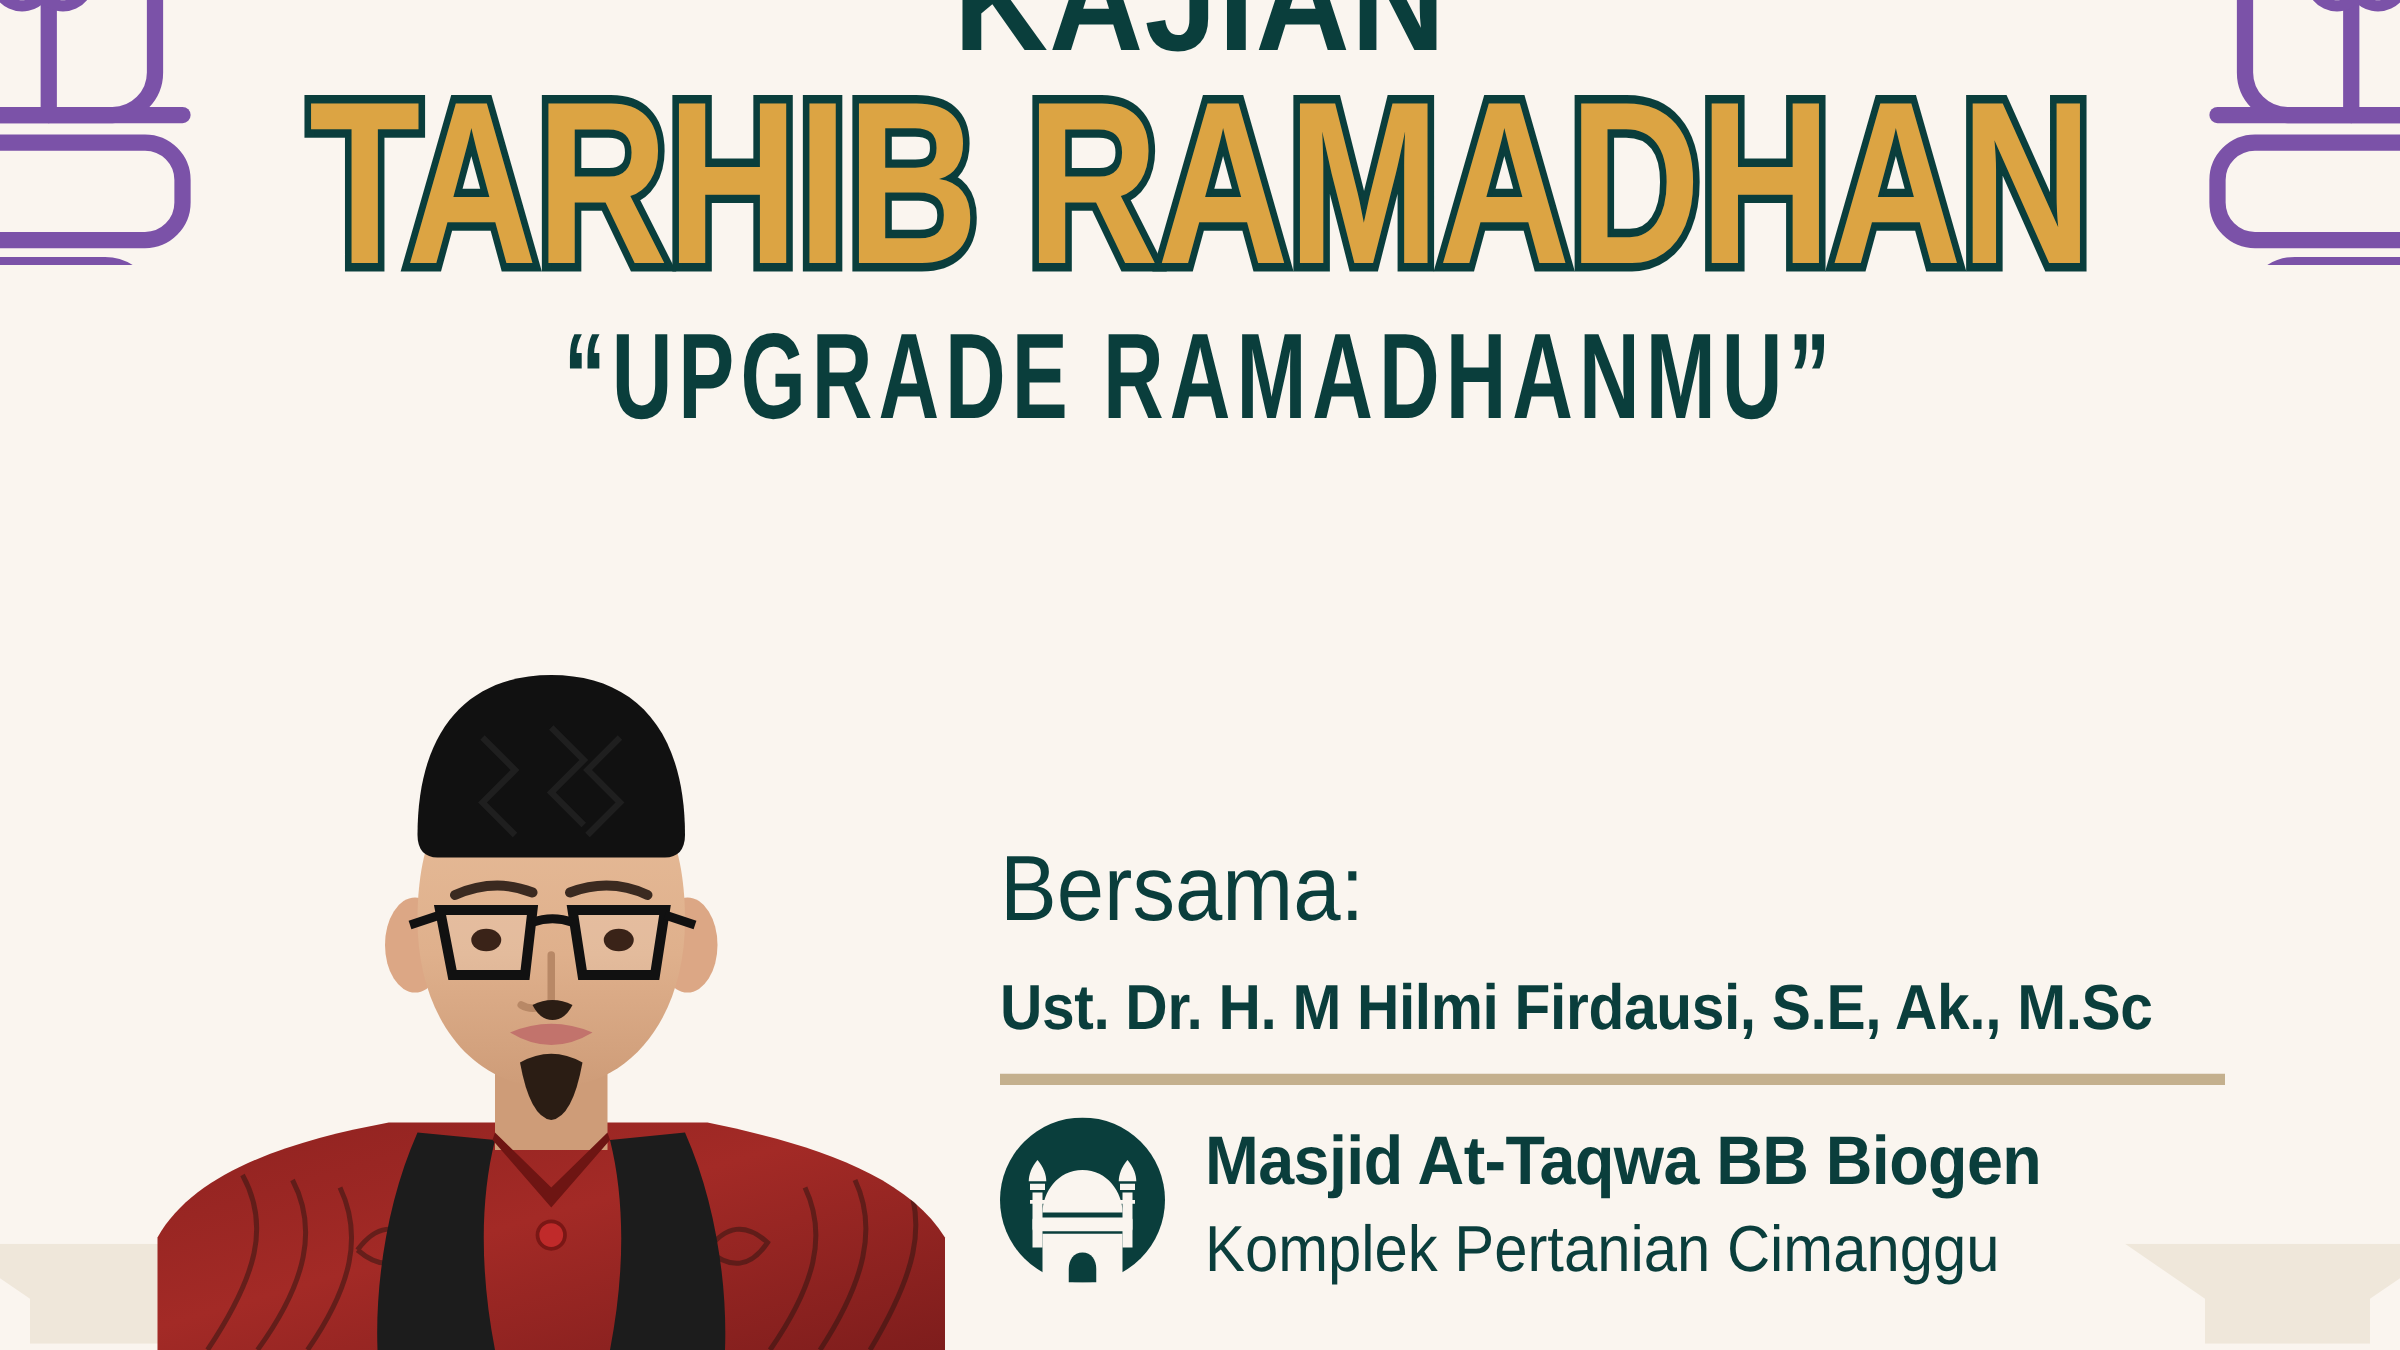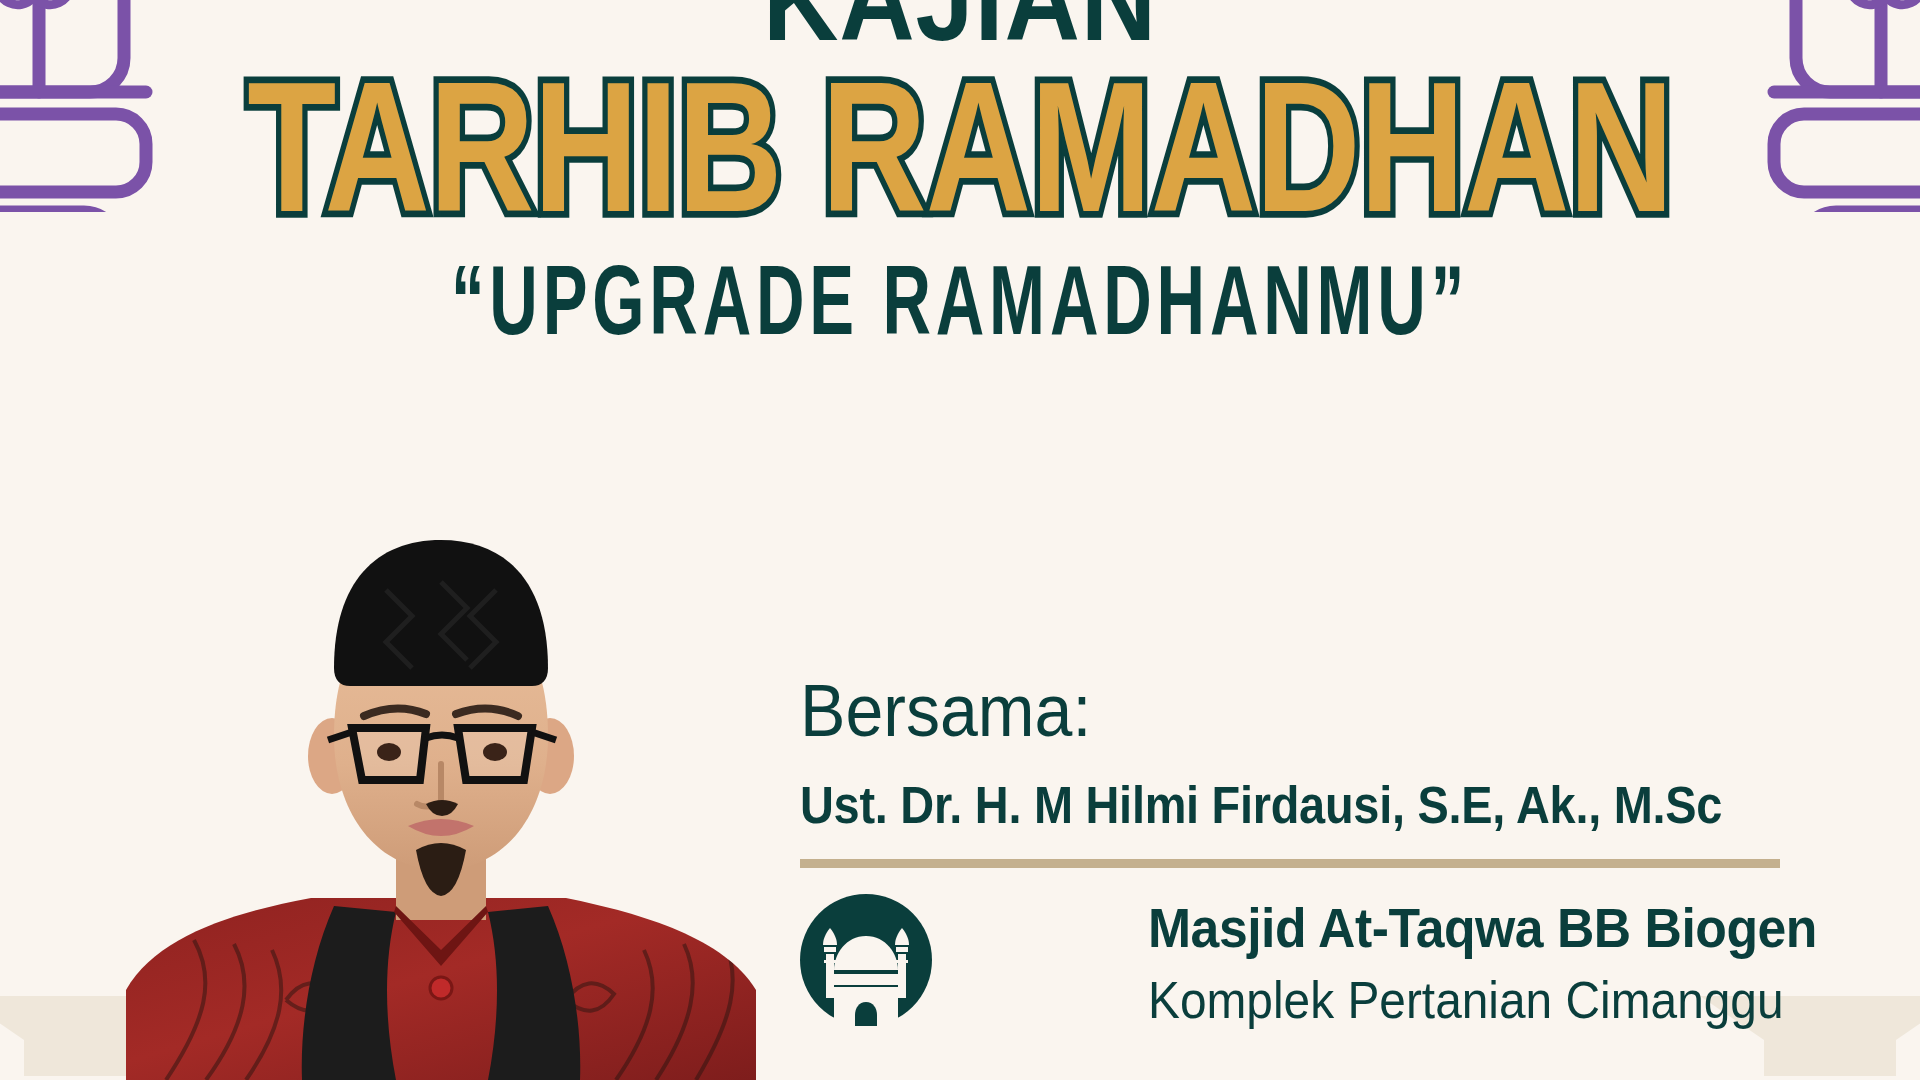--- a/index.html
+++ b/index.html
@@ -102,21 +102,21 @@
     transform-origin:left center;
     white-space:nowrap;
   }
   .divider{
     margin-top:24px;
     width:980px; height:9px;
     background:#C4B08E;
   }
   .venue-row{
     margin-top:26px;
-    display:flex; align-items:flex-start; gap:32px;justify-content:space-between;
+    display:flex; align-items:flex-start; gap:32px;
   }
   .mosque-badge{ flex:0 0 auto; }
   .venue-text{ padding-top:6px; }
   .venue-name{
     font-family:"Liberation Sans", sans-serif;
     font-size:55px;
     font-weight:bold;
     color:#0A3E3C;
     letter-spacing:-0.5px;
     transform:scaleX(0.94);

